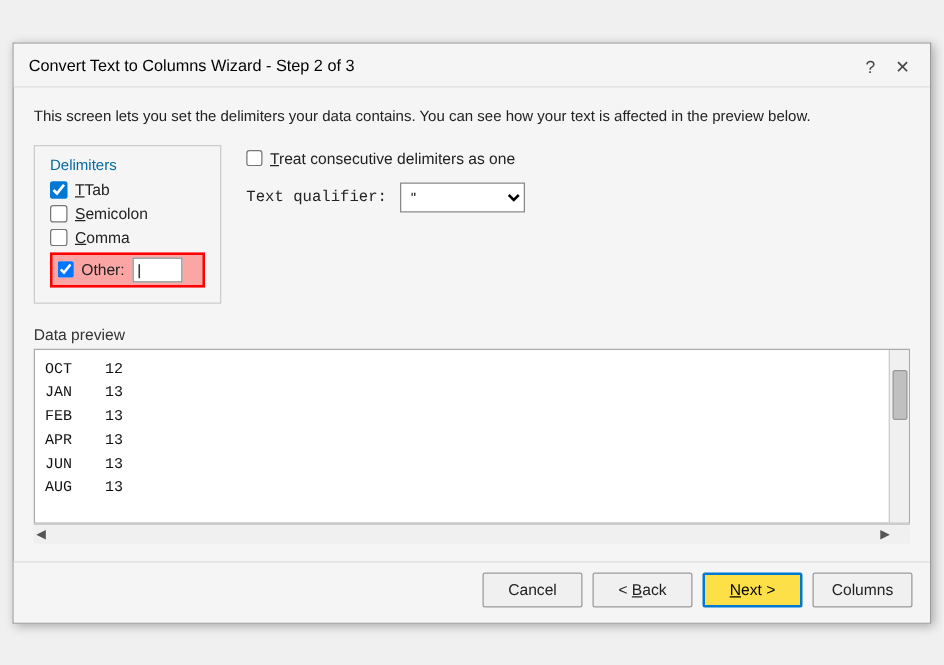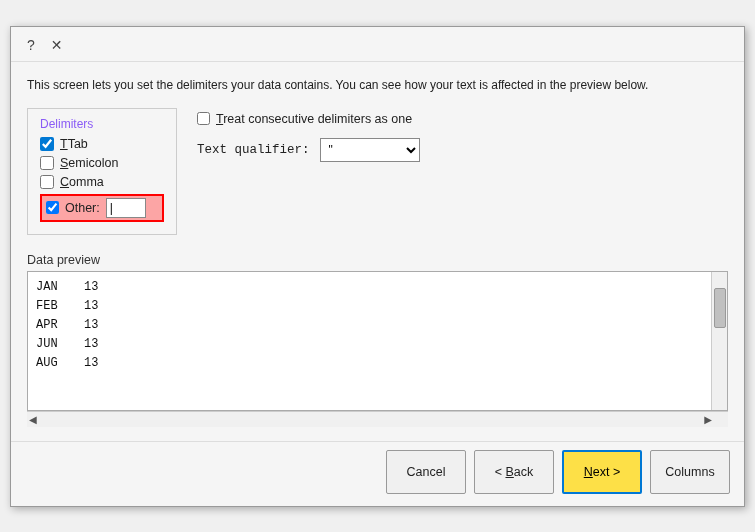--- a/index.html
+++ b/index.html
@@ -65,21 +65,21 @@
       margin-bottom: 10px;
     }
     .delimiters-group {
       background: #f5f5f5;
       border: 1px solid #ccc;
       padding: 8px 12px 12px 12px;
       min-width: 150px;
     }
     .delimiters-label {
       font-size: 12px;
-      color: #8b5cf6;
+      color: #0369a1;
       margin-bottom: 6px;
       font-weight: normal;
     }
     .checkbox-row {
       display: flex;
       align-items: center;
       margin-bottom: 5px;
       gap: 6px;
     }
     .checkbox-row input[type="checkbox"] {
@@ -220,21 +220,21 @@
       display: flex;
       justify-content: flex-end;
       padding: 8px 14px 12px 14px;
       gap: 8px;
       border-top: 1px solid #ddd;
       margin-top: 6px;
       background: #f5f5f5;
     }
     .btn {
       min-width: 80px;
-      height: 44px;
+      height: 28px;
       border: 1px solid #999;
       background: #f0f0f0;
       font-size: 12.5px;
       cursor: pointer;
       padding: 2px 12px;
       color: #222;
       border-radius: 2px;
     }
     .btn-primary {
       border: 2px solid #0078d4;
@@ -245,20 +245,21 @@
     .underline-char {
       text-decoration: underline;
     }
   </style>
 </head>
 <body>
 
 <div class="dialog">
 
   <div class="title-bar">
+    <span class="title-bar-title">Convert Text to Columns Wizard - Step 2 of 3</span>
     <div class="title-bar-controls">
       <button class="title-btn">?</button>
       <button class="title-btn">✕</button>
     </div>
   </div>
 
   <div class="dialog-content">
     <div class="description">This screen lets you set the delimiters your data contains.  You can see how your text is affected in the preview below.</div>
 
     <div class="main-area">
@@ -311,20 +312,24 @@
             <option value="{none}">{none}</option>
           </select>
         </div>
       </div>
     </div>
 
     <div class="data-preview-section">
       <div class="data-preview-label">Data preview</div>
       <div class="preview-container">
         <div class="preview-inner">
+          <div class="preview-row">
+            <span class="preview-col1">OCT</span>
+            <span class="preview-col2">12</span>
+          </div>
           <div class="preview-row">
             <span class="preview-col1">JAN</span>
             <span class="preview-col2">13</span>
           </div>
           <div class="preview-row">
             <span class="preview-col1">FEB</span>
             <span class="preview-col2">13</span>
           </div>
           <div class="preview-row">
             <span class="preview-col1">APR</span>

